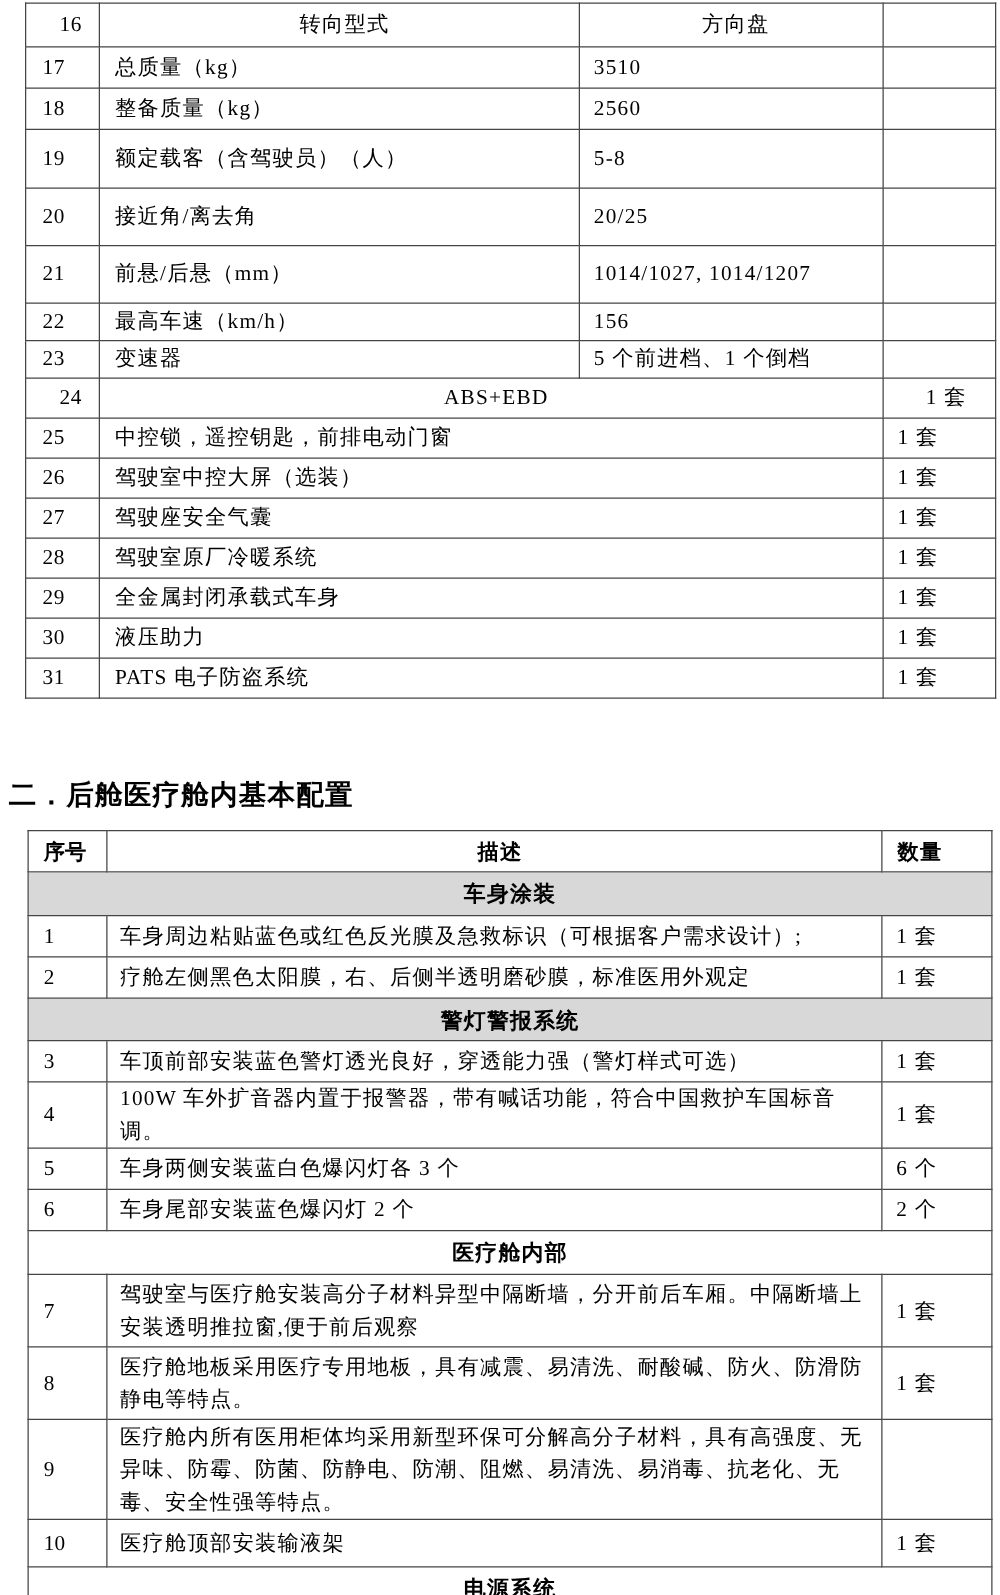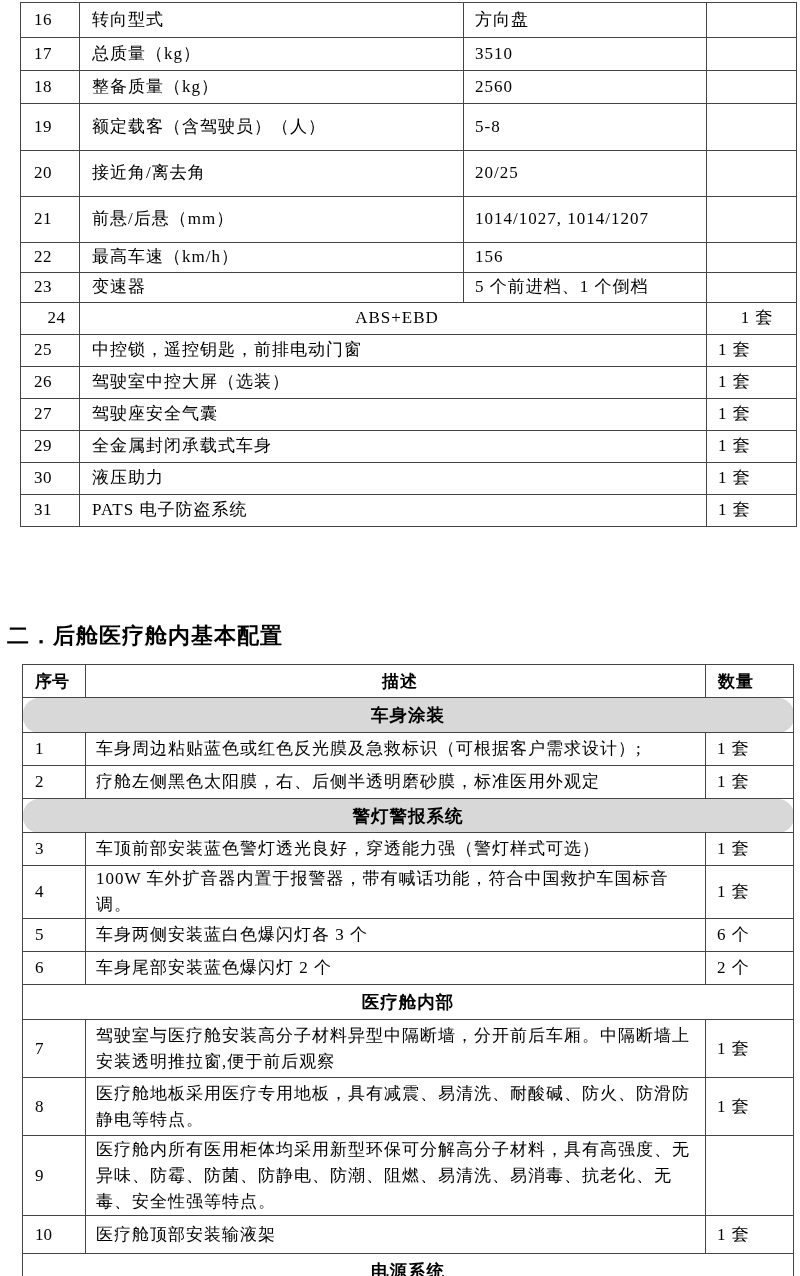--- a/index.html
+++ b/index.html
@@ -44,37 +44,37 @@
   .config-table th.c-no   { padding-left:12px; }
   .config-table th.c-desc { padding-left:11px;text-align:center; }
   .config-table th.c-qty  { padding-left:12px; }
   .config-table td { line-height:26px; }
   .config-table .c-no   { padding-left:12px; }
   .config-table .c-desc { padding-left:10px; padding-right:2px; letter-spacing:1px; }
   .config-table .c-qty  { padding-left:11px; letter-spacing:1px; }
   .config-table .section-cell {
     text-align:center;
     font-family:"Liberation Sans","DejaVu Sans",sans-serif;
-    font-weight:bold; font-size:17.5px; letter-spacing:1px;border-radius:16px;
+    font-weight:bold; font-size:17.5px; letter-spacing:1px;
   }
 </style>
 </head>
 <body>
 
 <div class="page">
 
   <table class="spec-table">
     <colgroup>
       <col style="width:59px">
         <col style="width:384px">
         <col style="width:243px">
         <col style="width:90px">
     </colgroup>
     <tbody id="spec-body">
-        <tr style="height: 35px;">
+        <tr style="height: 35px; text-align: center;">
           <td class="c-no">16</td>
           <td class="c-desc">转向型式</td>
           <td class="c-val">方向盘</td>
           <td class="c-qty"></td>
         </tr>
         <tr style="height: 33px;">
           <td class="c-no">17</td>
           <td class="c-desc">总质量（kg）</td>
           <td class="c-val">3510</td>
           <td class="c-qty"></td>
@@ -126,20 +126,25 @@
           <td class="c-qty">1 套</td>
         </tr>
         <tr style="height: 32px;">
           <td class="c-no">26</td>
           <td class="c-desc" colspan="2">驾驶室中控大屏（选装）</td>
           <td class="c-qty">1 套</td>
         </tr>
         <tr style="height: 32px;">
           <td class="c-no">27</td>
           <td class="c-desc" colspan="2">驾驶座安全气囊</td>
+          <td class="c-qty">1 套</td>
+        </tr>
+        <tr style="height: 32px;">
+          <td class="c-no">28</td>
+          <td class="c-desc" colspan="2">驾驶室原厂冷暖系统</td>
           <td class="c-qty">1 套</td>
         </tr>
         <tr style="height: 32px;">
           <td class="c-no">29</td>
           <td class="c-desc" colspan="2">全金属封闭承载式车身</td>
           <td class="c-qty">1 套</td>
         </tr>
         <tr style="height: 32px;">
           <td class="c-no">30</td>
           <td class="c-desc" colspan="2">液压助力</td>

